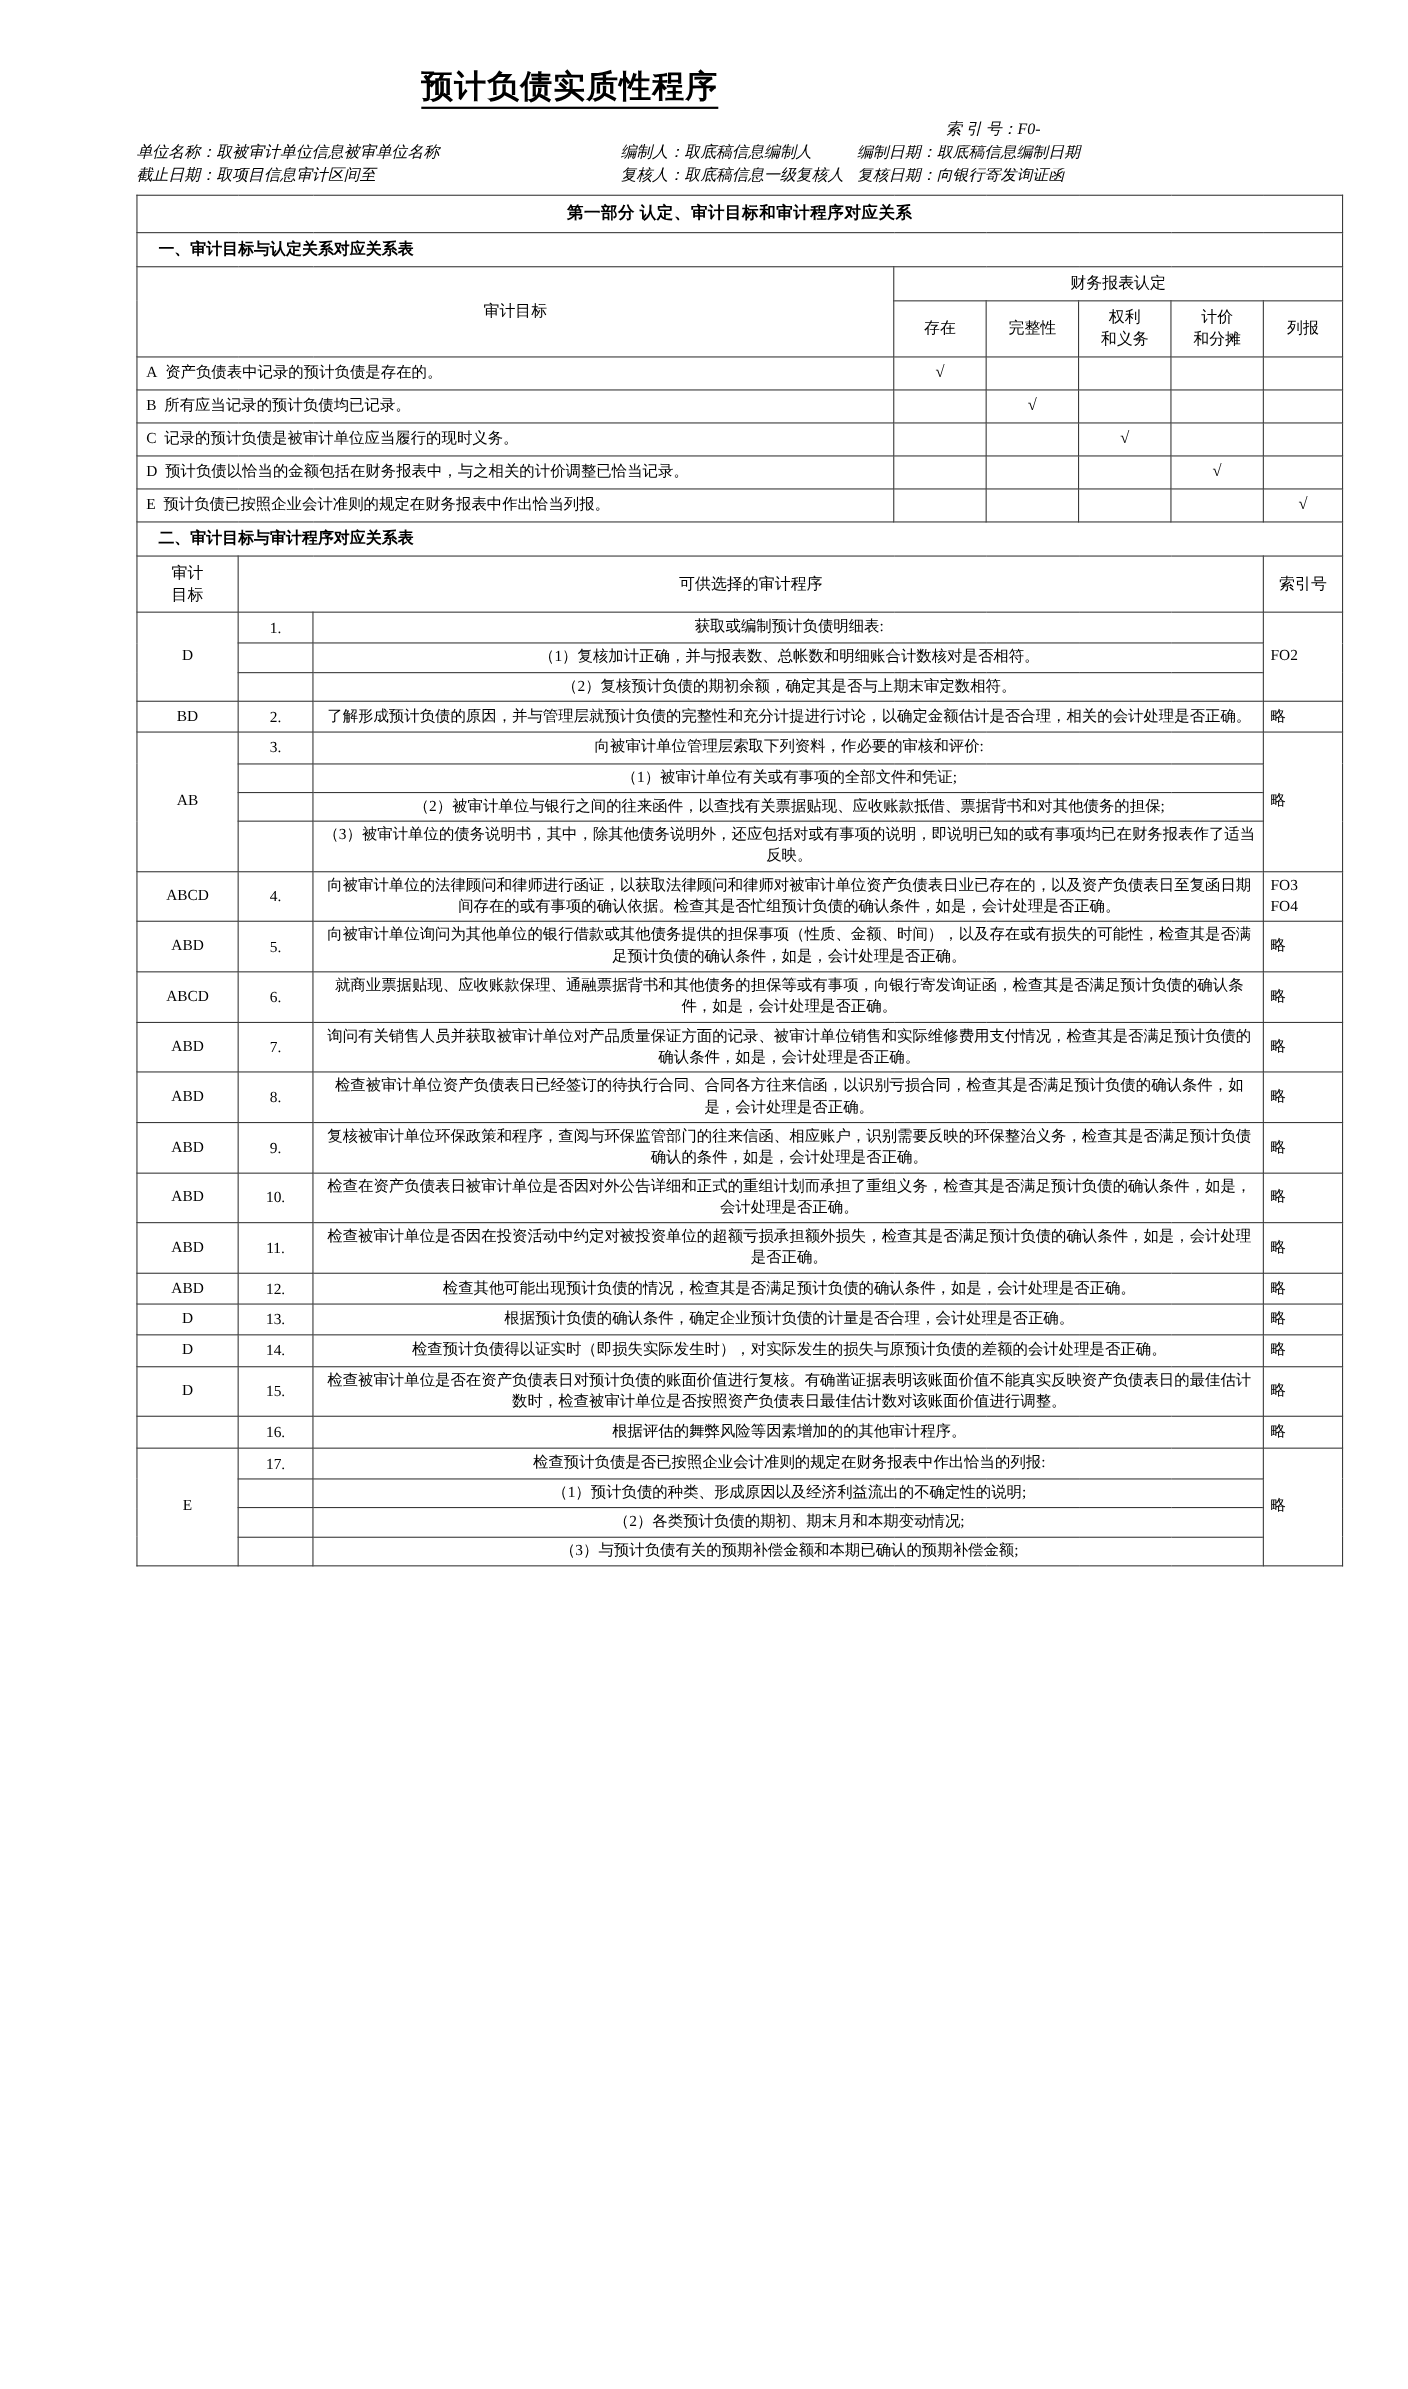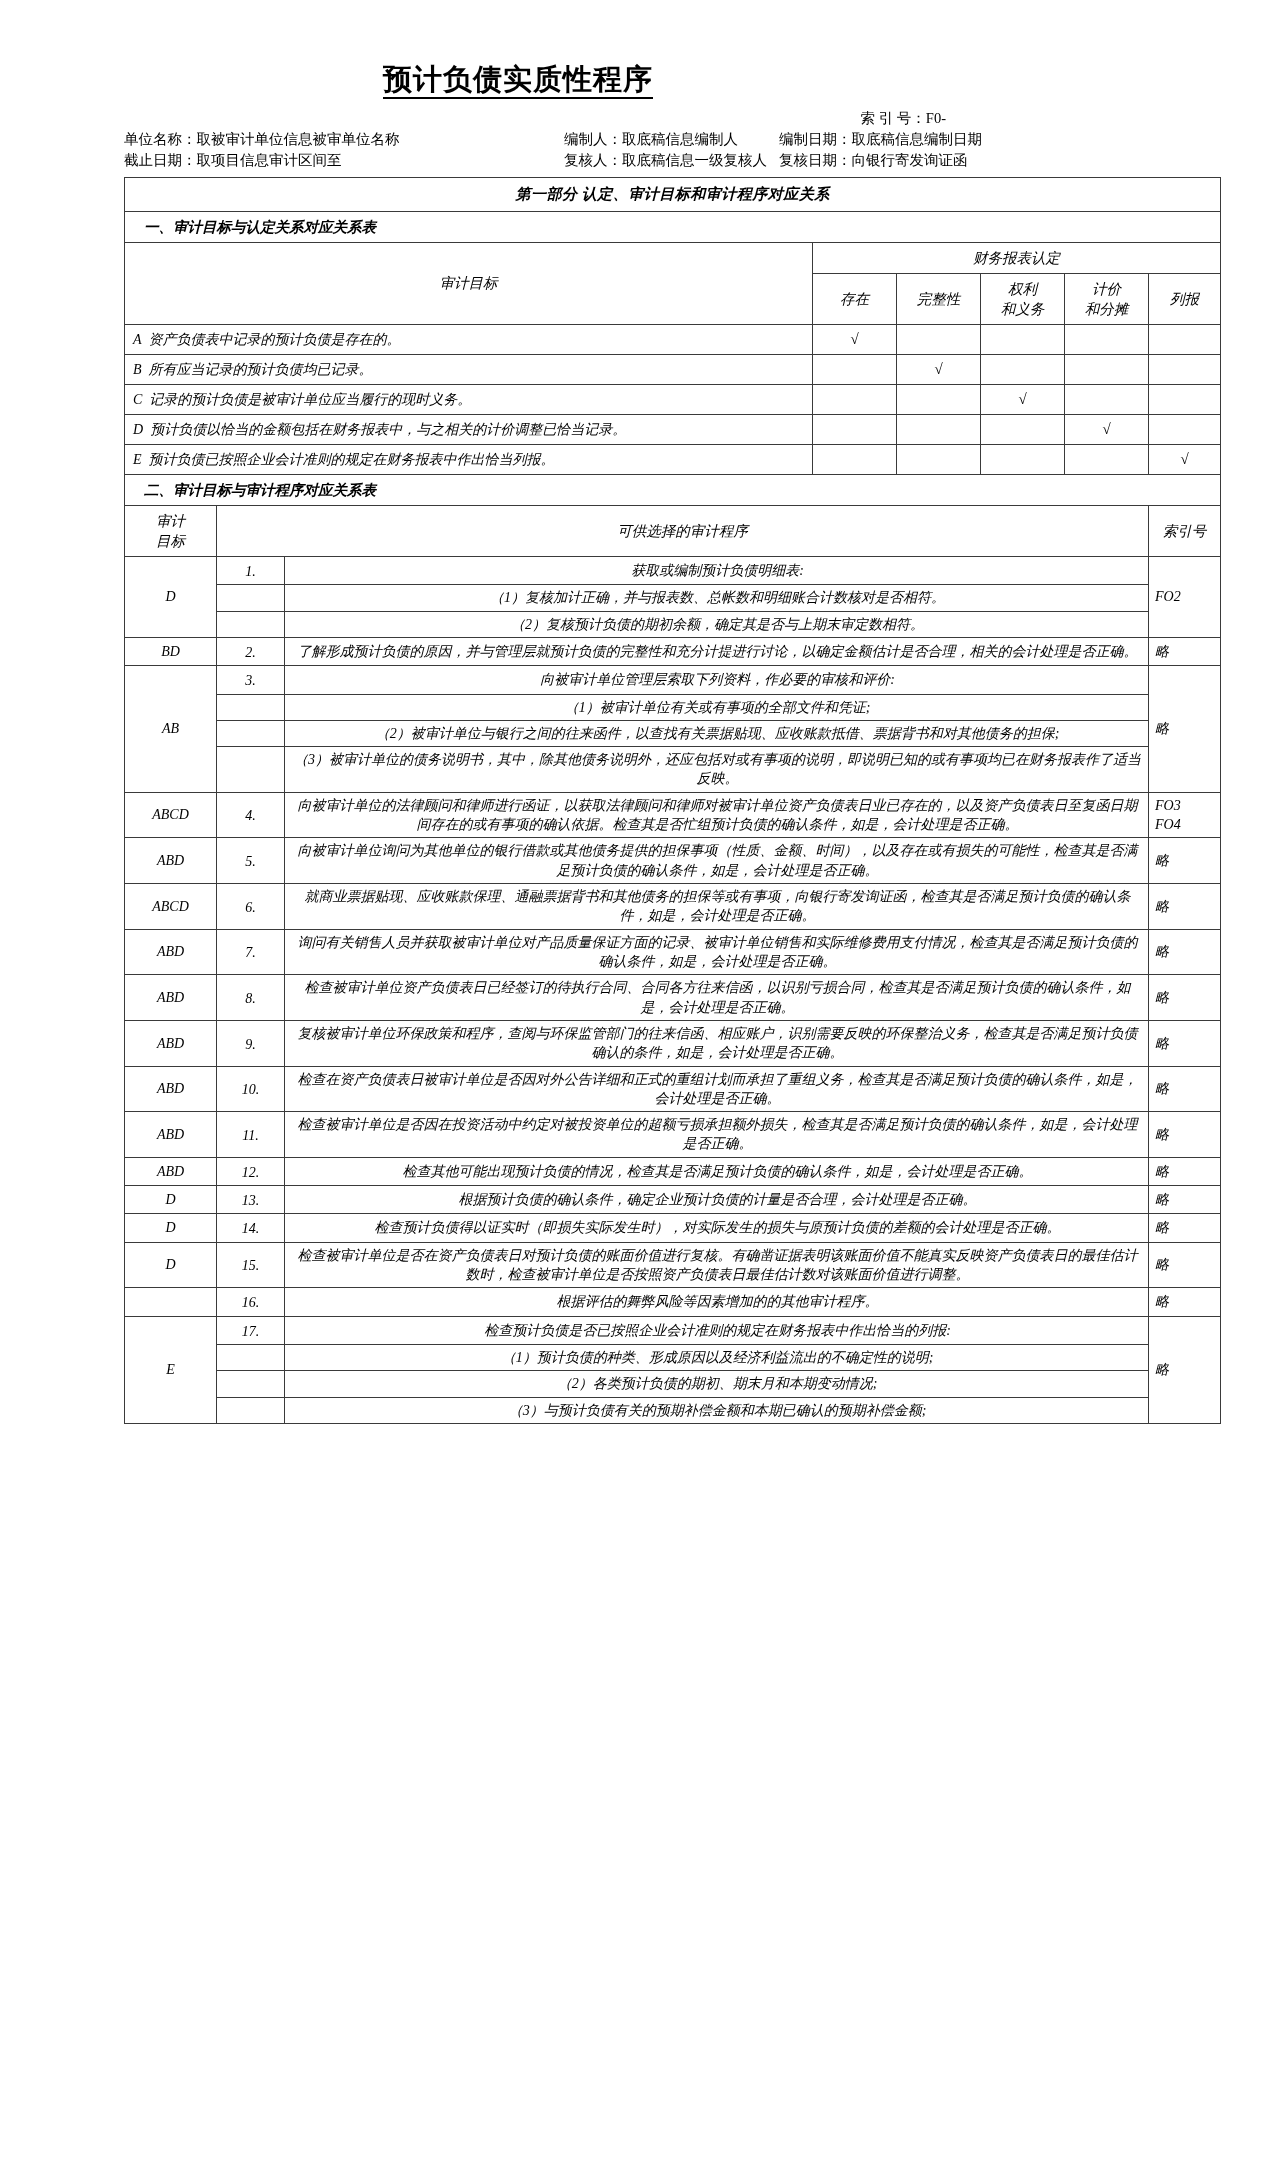--- a/index.html
+++ b/index.html
@@ -34,20 +34,21 @@
     border-bottom: 2px solid #000;
     padding-bottom: 2px;
   }
 
   
   .meta {
     margin: 14px 0 0 0;
     padding: 0 44px 0 124px;
     font-size: 14.5px;
     line-height: 1.0;
+    font-style: italic;
   }
   .meta-index {
     text-align: right;
     padding-right: 46px;
     font-size: 14.5px;
     margin-bottom: 7px;
     white-space: nowrap;
   }
   .meta-row {
     display: flex;
@@ -59,21 +60,20 @@
   .meta-c2 { width: 215px; flex: 0 0 215px; }
   .meta-c3 { flex: 1 1 auto; overflow: hidden; }
 
   
   table.grid {
     border-collapse: collapse;
     table-layout: fixed;
     width: 1096px;
     margin: 10px 0 0 124px;
     font-size: 14px;
-    font-style: italic;
   }
   table.grid td {
     border: 1px solid #3a3a3a;
     padding: 3px 6px;
     vertical-align: middle;
     line-height: 1.38;
     word-break: break-all;
   }
   .outer-top td { border-top: 2px solid #000; }
   .section-band {

